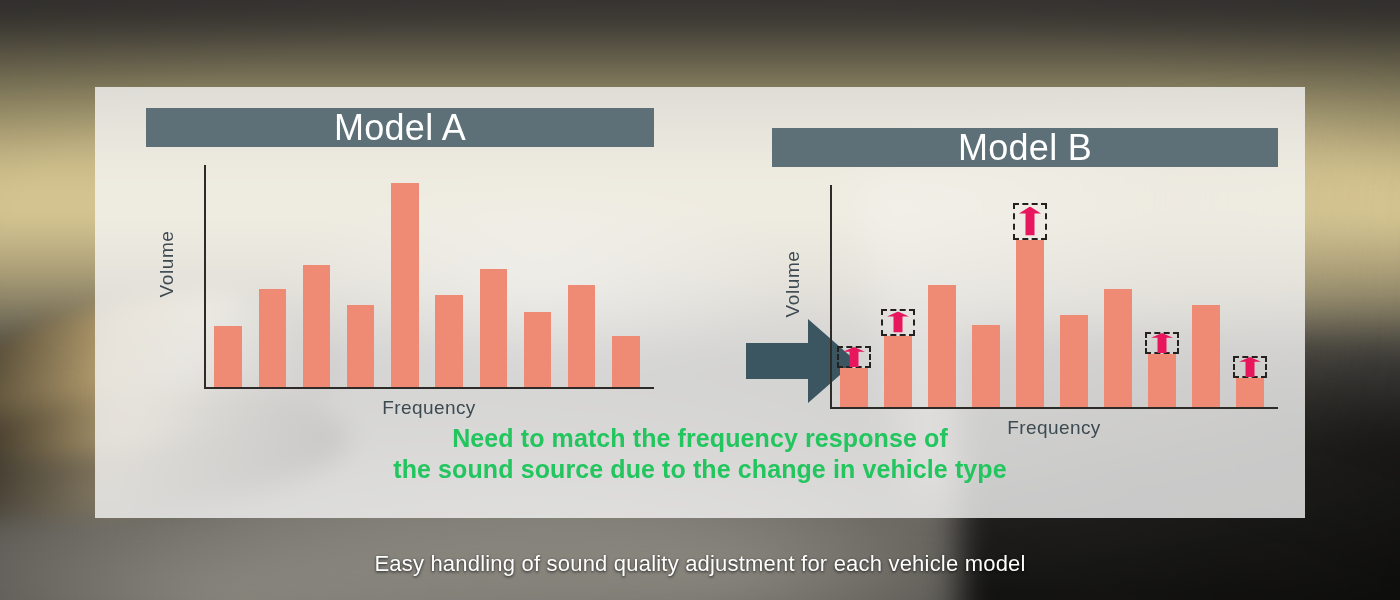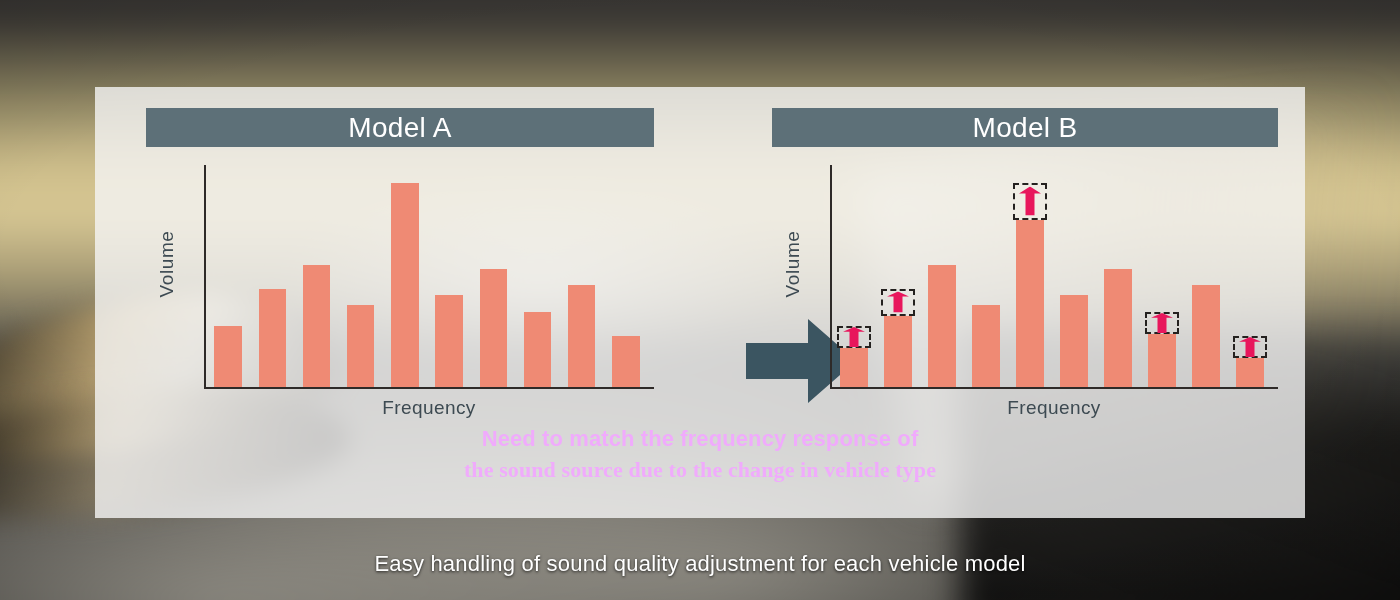--- a/index.html
+++ b/index.html
@@ -80,28 +80,28 @@
 
   
   .panel{
     position:absolute;left:95px;top:87px;width:1210px;height:431px;
     background:rgba(245,245,245,.80);
   }
 
   
   .chart{position:absolute;top:0;height:100%;}
   .chart.left{left:51px;width:508px;}
-  .chart.right{left:677px;width:506px;}
+  .chart.right{left:677px;width:506px;margin-top:20px;}
 
   .model-head{
     position:absolute;top:21px;left:0;width:100%;height:39px;
     background:#5d7078;
     display:flex;align-items:center;justify-content:center;
   }
-  .model-head-label{color:#ffffff;font-size:28px;font-weight:400;letter-spacing:.3px;}
+  .model-head-label{color:#ffffff;font-size:36px;font-weight:400;letter-spacing:.3px;}
 
   .plot{position:absolute;left:0;top:78px;width:100%;height:240px;}
 
   .axis-v{position:absolute;left:58px;top:0;width:2px;height:224px;background:#2e2a28;}
   .axis-h{position:absolute;left:58px;top:222px;width:calc(100% - 58px);height:2px;background:#2e2a28;}
 
   .ylabel{
     position:absolute;left:-24px;top:88px;width:90px;text-align:center;
     transform:rotate(-90deg);transform-origin:center center;
     color:#3d4a52;font-size:19px;letter-spacing:.6px;
@@ -118,24 +118,24 @@
   
   .ann{position:absolute;border:2px dashed #24211f;box-sizing:border-box;}
   .ann svg{position:absolute;left:50%;top:50%;transform:translate(-50%,-50%);}
 
   
   .big-arrow{position:absolute;left:651px;top:230px;width:110px;height:88px;}
 
   
   .callout{
     position:absolute;left:0;top:336px;width:100%;text-align:center;
-    color:#f0abfc;font-weight:bold;font-size:22px;line-height:31px;
+    color:#22c55e;font-weight:bold;font-size:25px;line-height:31px;
     letter-spacing:.1px;
   }
-  .callout .l2{display:block;font-family:Liberation Serif, serif;}
+  .callout .l2{display:block;}
 </style>
 </head>
 <body>
 
 <div id="stage">
 
   <div class="bg">
     <div class="bg-base"></div>
     <div class="bg-hood"></div>
     <div class="bg-sheen"></div>

